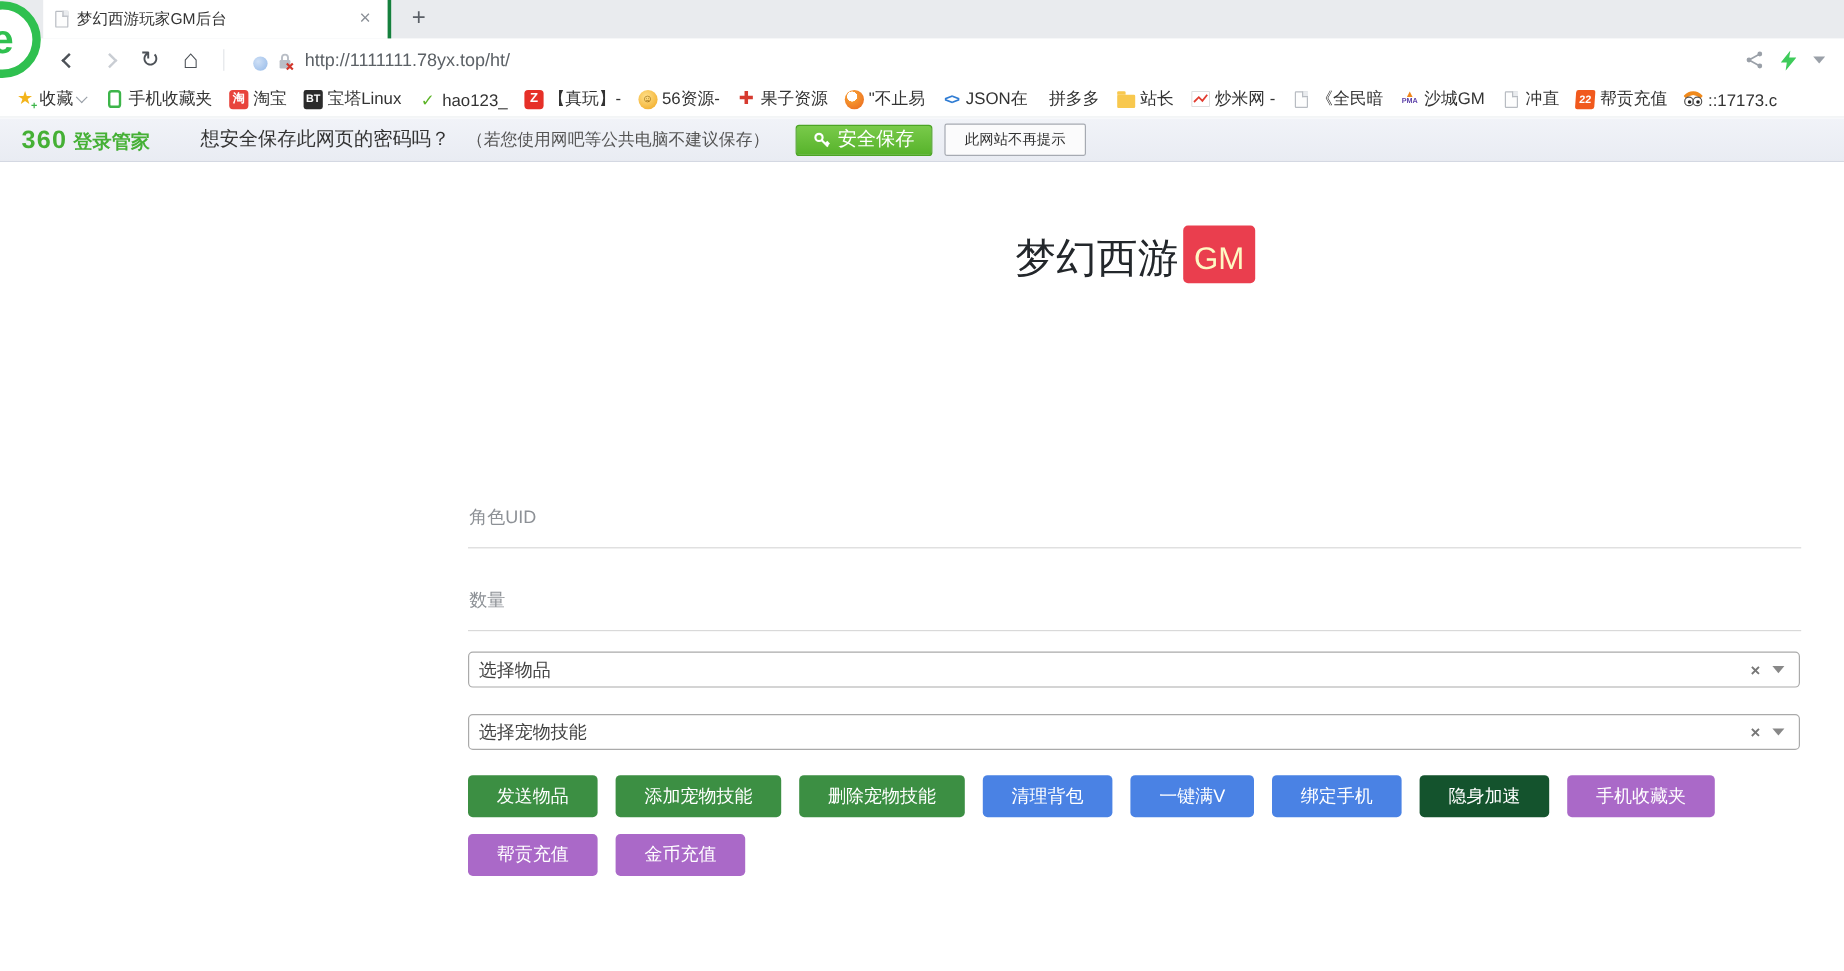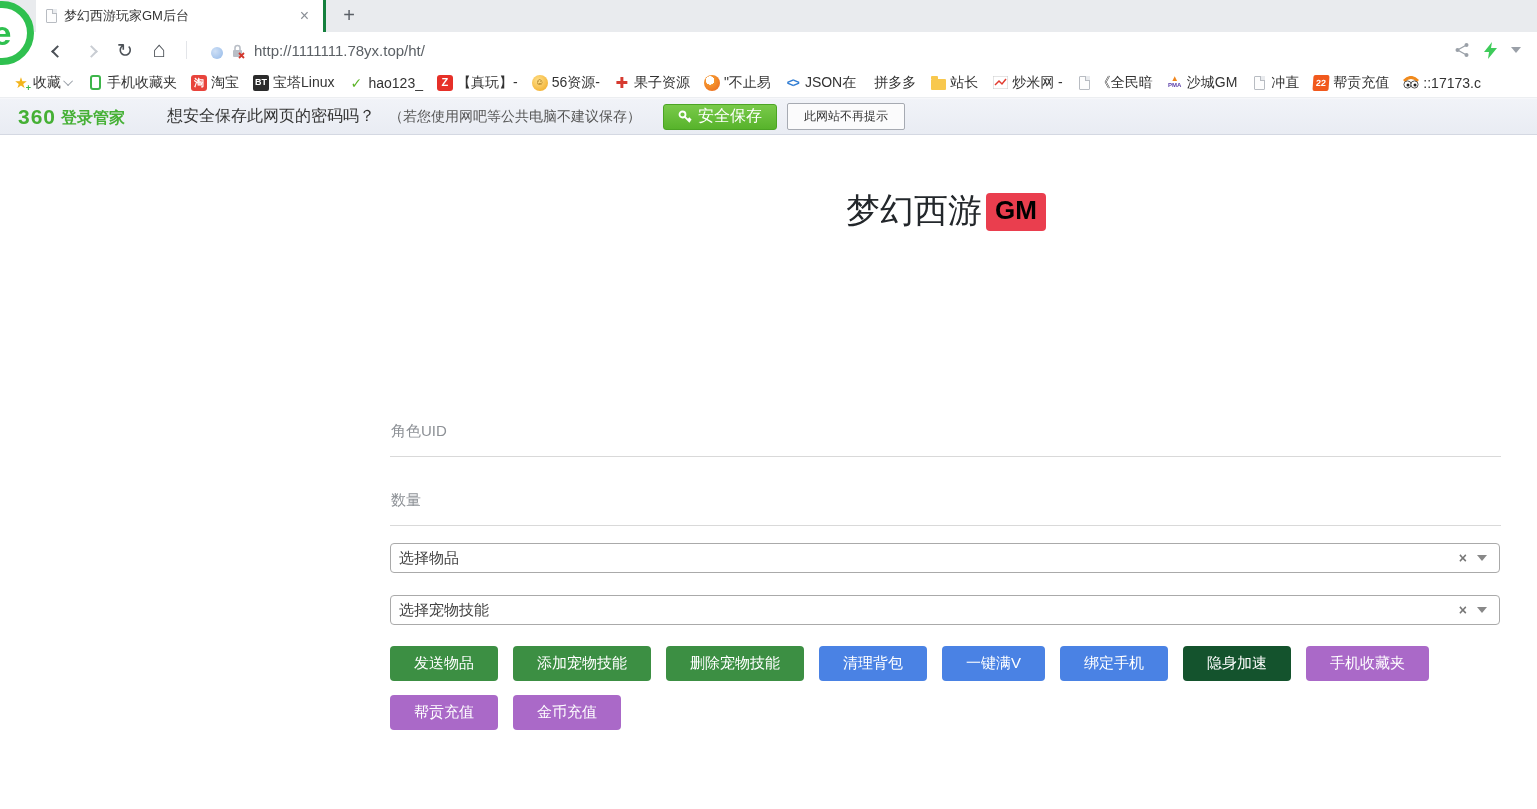--- a/index.html
+++ b/index.html
@@ -80,22 +80,22 @@
     background:linear-gradient(#79ca4a, #57b32b); border:1px solid #4ba424; border-radius:3px;
     color:#fff; font-size:16px; cursor:pointer; }
   .btn-dismiss { margin-left:10px; height:27px; padding:0 16px; display:flex; align-items:center;
     background:#fbfbfc; border:1px solid #a6aab2; border-radius:2px; color:#333; font-size:12px; cursor:pointer; }
 
   
   .content { position:relative; width:1537px; height:672px; background:#fff; }
   .container { position:absolute; left:390px; top:0; width:1112px; height:672px; }
   .gm-title { position:absolute; top:53px; left:0; width:100%; text-align:center;
     font-size:34px; color:#23272b; }
-  .gm-badge { display:inline-block; background:#ea3e4e; color:#000000; font-weight:bold;
-    font-size:26px; padding:2px 9px 5px; border-radius:4px; margin-left:4px; vertical-align:3px; }
+  .gm-badge { display:inline-block; background:#ea3e4e; color:#fef9c3; font-weight:normal;
+    font-size:26px; padding:12px 9px 5px; border-radius:4px; margin-left:4px; vertical-align:3px; }
   .fld-label { position:absolute; left:1px; font-size:15px; color:#8d9196; }
   .fld-input { position:absolute; left:0; width:1111px; height:30px; border:none;
     border-bottom:1px solid #d9d9d9; outline:none; font-size:15px; color:#333; background:transparent; }
   .select-box { position:absolute; left:0; width:1110px; height:30px; border:1px solid #aaa;
     border-radius:4px; background:#fff; display:flex; align-items:center; padding:0 8px;
     font-size:15px; color:#444; cursor:pointer; }
   .select-box .val { flex:1; }
   .sel-clear { color:#777; font-size:14px; font-weight:bold; padding:0 10px; cursor:pointer; }
   .sel-caret { width:0; height:0; border-left:5px solid transparent; border-right:5px solid transparent;
     border-top:6px solid #888; margin-right:4px; }

